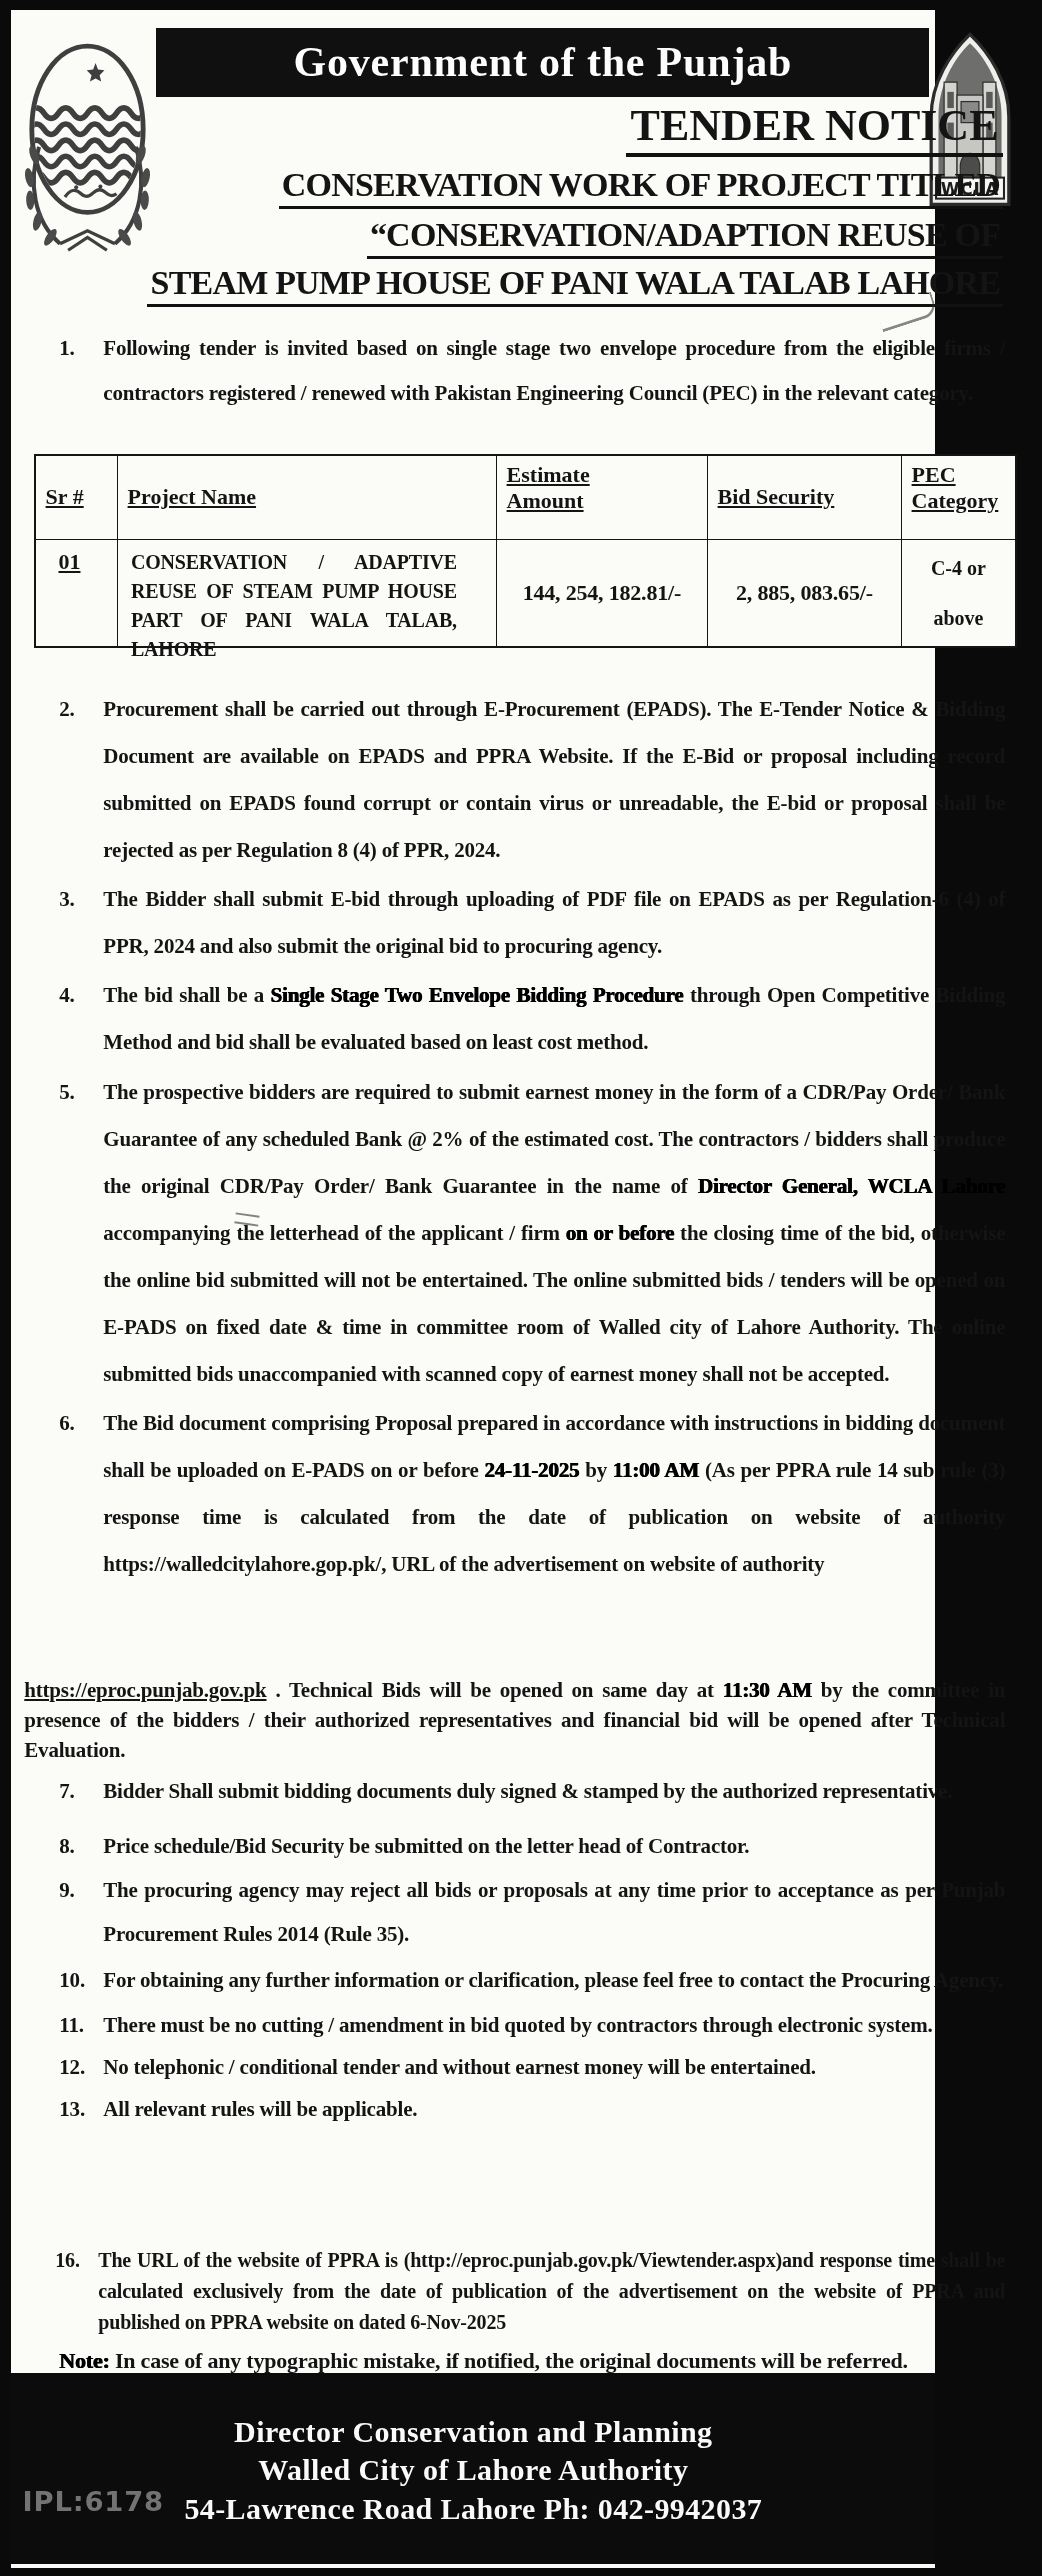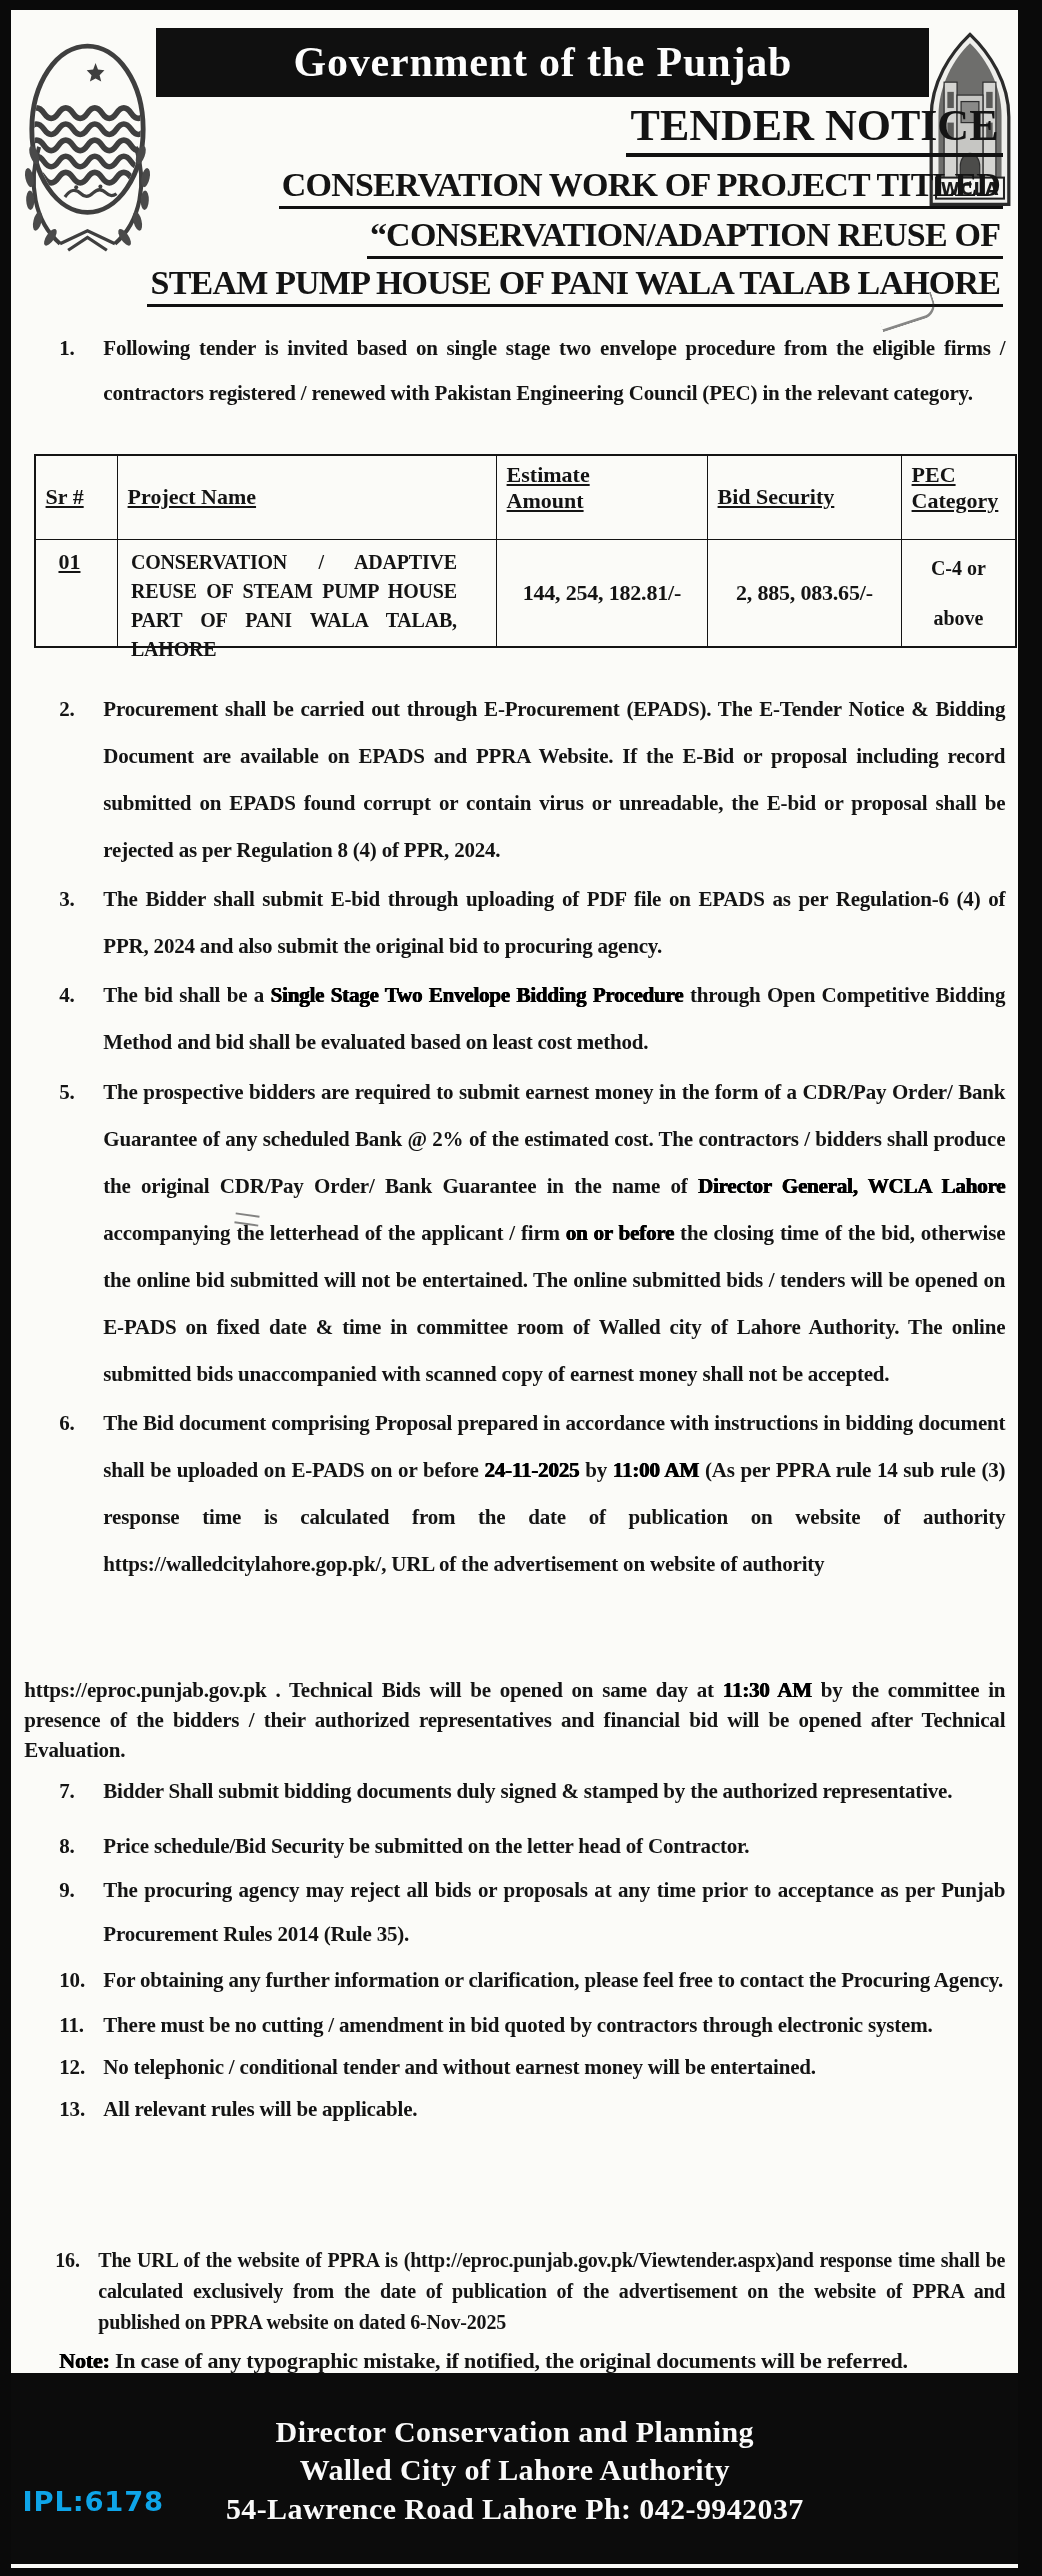--- a/index.html
+++ b/index.html
@@ -1,18 +1,18 @@
 <!DOCTYPE html>
 <html style="font-size:13px"><head>
 <meta charset="utf-8">
 <style>
   html,body{margin:0;padding:0;background:#050505;}
   .canvas{position:relative;width:1042px;height:2576px;background:#0a0a0a;overflow:hidden;
           font-family:"Liberation Serif",serif;color:#141414;}
-  .page{position:absolute;left:11.3px;top:9.7px;width:1007px;height:2558px;background:#fbfbf8;}
+  .page{position:absolute;left:11.3px;top:9.7px;width:924px;height:2558px;background:#fbfbf8;}
 
   
   .crest{position:absolute;left:6.5px;top:24px;width:139px;height:234px;}
   .banner{position:absolute;left:145px;top:18px;width:773px;height:69px;background:#101010;
           display:flex;align-items:center;justify-content:center;}
   .banner span{color:#fdfdfd;font-weight:700;font-size:42px;letter-spacing:0.8px;}
   .wcla{position:absolute;left:912px;top:22.6px;width:94px;height:182px;}
   .htext{position:absolute;left:56px;width:936px;text-align:right;}
   .t1 span{display:inline-block;font-weight:700;font-size:44px;letter-spacing:0px;
            border-bottom:4px solid #111;padding:0 4.8px 4px 4.8px;line-height:1.02;}
@@ -30,21 +30,21 @@
   .lh37{font-size:21px;line-height:30px;letter-spacing:-0.2px;}
   .lh60{font-size:21px;line-height:48px;letter-spacing:-0.2px;}
   .lh55{font-size:21px;line-height:44px;letter-spacing:-0.2px;}
   .lh52{font-size:21px;line-height:42px;letter-spacing:-0.2px;}
   .lh44{font-size:21px;line-height:35px;letter-spacing:-0.2px;}
   .lh38{font-size:20px;line-height:31px;letter-spacing:-0.2px;}
   .mb3{margin-bottom:2.4px;}
   .mt12{margin-top:9.7px;}
   .mt8{margin-top:6.5px;}
   .b{text-shadow:0.5px 0 currentColor,-0.3px 0 currentColor;color:#000;}
-  .u{}
+  .u{text-decoration:underline;}
 
   
   .tbl{position:absolute;left:22.6px;top:444px;width:983px;border:2.4px solid #141414;box-sizing:border-box;
        display:grid;grid-template-columns:82px 379px 211px 194px auto;background:#fbfbf8;}
   .cell{border-right:1.6px solid #141414;border-bottom:1.6px solid #141414;box-sizing:border-box;
         font-weight:700;}
   .cell.last{border-right:none;}
   .cell.bot{border-bottom:none;}
   .th{font-size:22px;text-decoration:underline;white-space:pre-line;padding:8px 9.7px;height:84px;
       display:flex;flex-direction:column;justify-content:center;}
@@ -55,21 +55,21 @@
   .td-amt{display:flex;align-items:center;justify-content:center;font-size:22px;letter-spacing:-0.2px;}
   .td-pec{display:flex;align-items:center;justify-content:center;font-size:20px;line-height:50px;
           white-space:pre-line;text-align:center;}
 
   
   .note{position:absolute;left:13px;width:981px;top:2338px;font-size:22px;font-weight:700;
         padding-left:35px;box-sizing:border-box;letter-spacing:-0.2px;}
   .footer{position:absolute;left:0;right:0;bottom:4px;height:188px;background:#0c0c0c;
           display:flex;flex-direction:column;align-items:center;justify-content:center;gap:5.6px;padding-top:3.2px;}
   .footer .fline{color:#fafafa;font-weight:700;font-size:30px;line-height:33px;letter-spacing:0.4px;}
-  .ipl{position:absolute;left:11.3px;bottom:47px;color:#0ea5e9;font-family:"DejaVu Sans",sans-serif;
+  .ipl{position:absolute;left:11.3px;bottom:47px;color:#737373;font-family:"DejaVu Sans",sans-serif;
        font-weight:700;font-size:27.4px;letter-spacing:0.8px;}
 
   
   .mark1{position:absolute;left:867px;top:290px;width:56px;height:21px;border-bottom:3.2px solid #2a2a2a;
          transform:rotate(-18deg);opacity:.55;border-right:2.4px solid #2a2a2a;border-radius:0 0 14.5px 0;}
   .mark2{position:absolute;left:224px;top:1204px;width:24px;height:6.5px;border-top:2.4px solid #333;
          border-bottom:2.4px solid #333;transform:rotate(8deg);opacity:.6;}
 </style>
 </head>
 <body>

